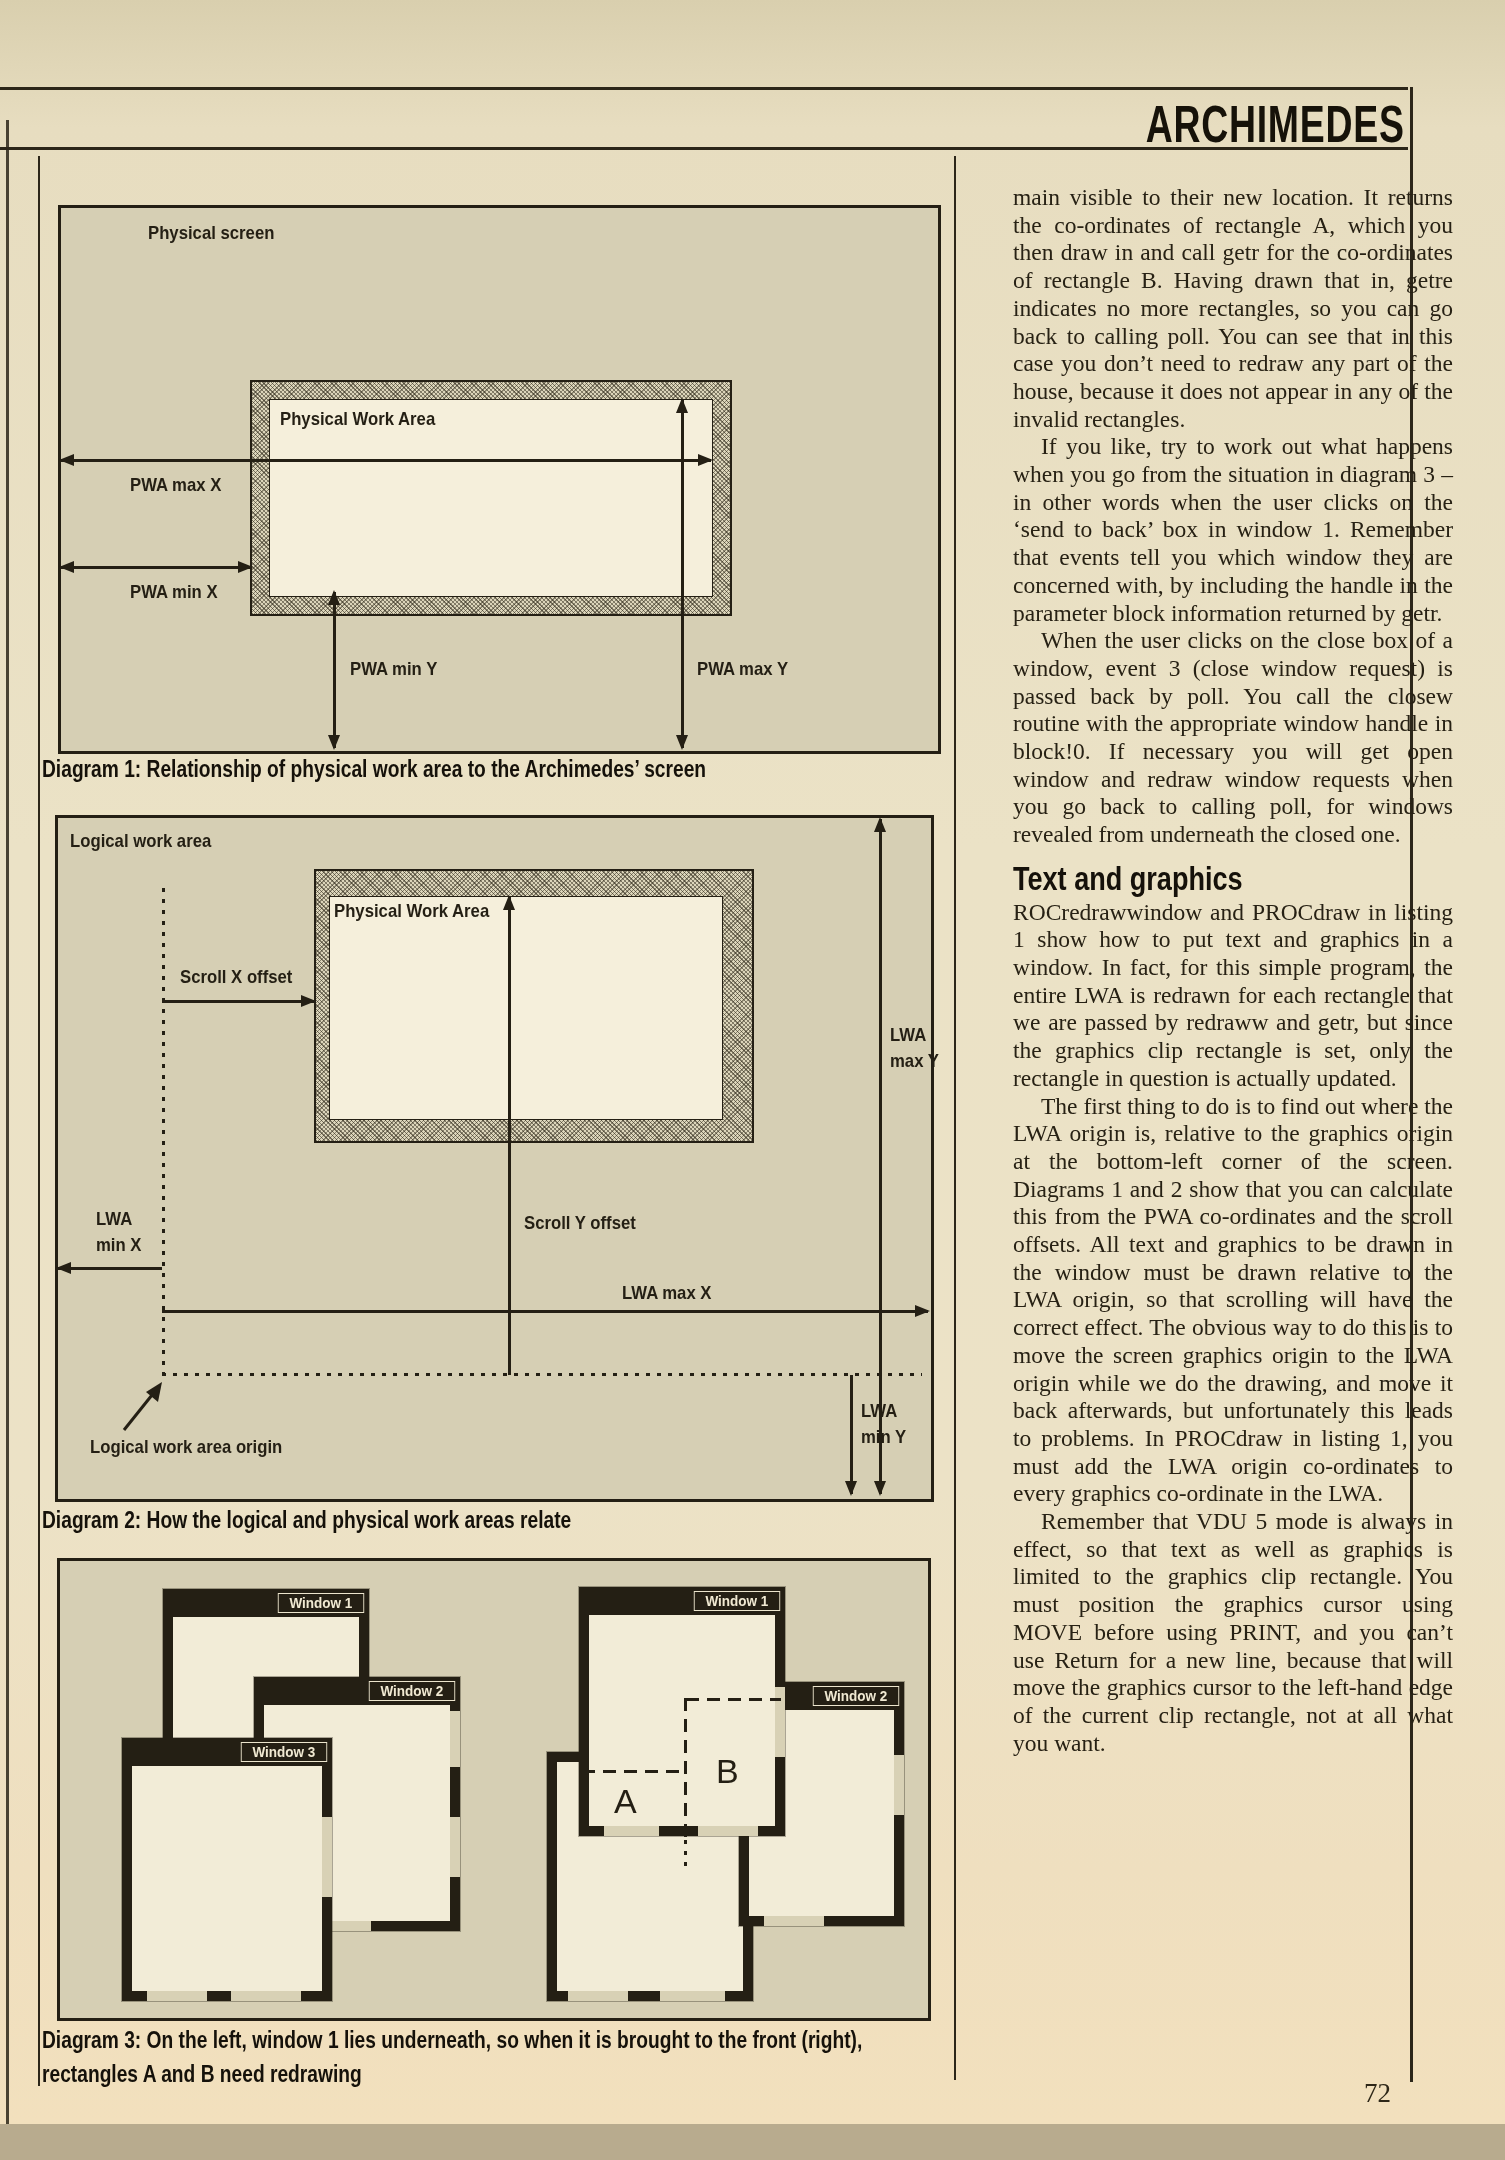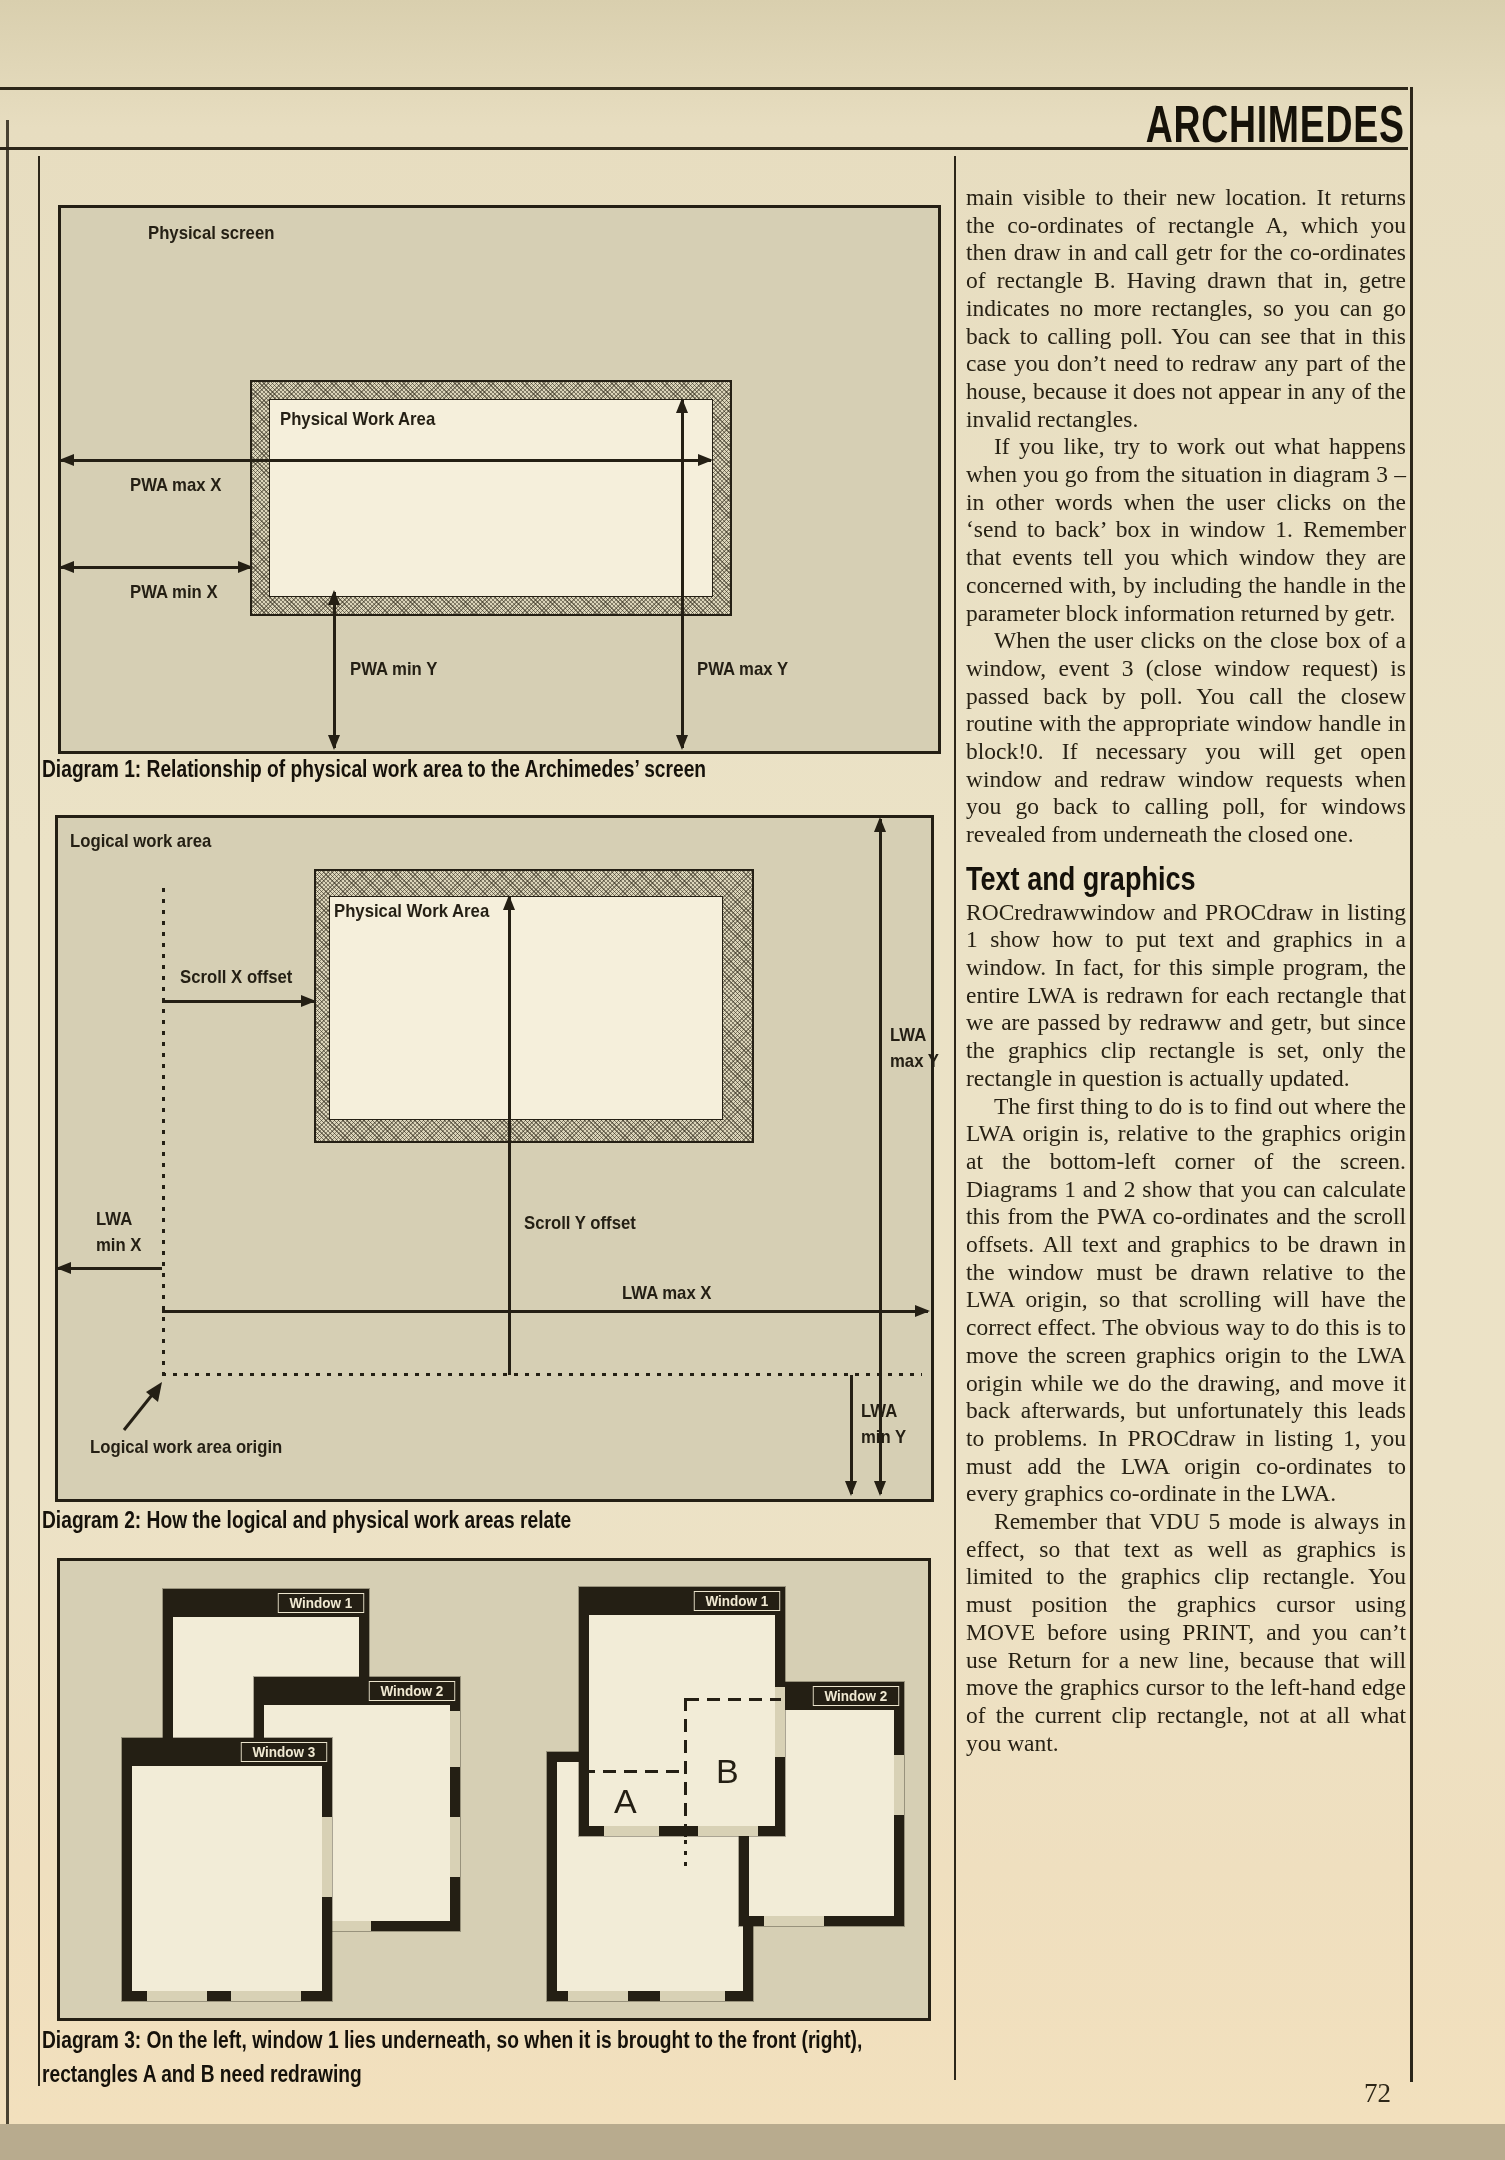--- a/index.html
+++ b/index.html
@@ -43,21 +43,21 @@
   .win-bar{position:absolute;top:0;left:6px;right:0;height:28px;display:flex;align-items:center;justify-content:flex-end;}
   .win-bar span{color:#f0e9d2;font-size:15px;font-weight:700;border:1.5px solid #ece5cd;
     padding:0 12px;line-height:18px;white-space:nowrap;transform:scaleX(.9);}
   .win-body{position:absolute;left:10px;right:10px;bottom:10px;top:28px;background:#f2ecd7;}
   .win.nobar .win-body{top:10px;}
   .patch{position:absolute;background:#d8d1b5;}
   .patch.pv{width:10px;right:0;}
   .patch.ph{height:10px;bottom:0;}
   .region-letter{position:absolute;font-size:34px;color:#241f14;font-family:"Liberation Sans",sans-serif;}
   
-  .article{position:absolute;left:966px;top:184px;width:440px;text-align:justify;
+  .article{position:absolute;left:1013px;top:184px;width:440px;text-align:justify;
     font-family:"Liberation Serif",serif;font-size:23.5px;line-height:27.7px;color:#272114;}
   .article p{margin:0;}
   .article p.indent{text-indent:28px;}
   .article h2{margin:16px 0 6px 0;font-family:"Liberation Sans",sans-serif;font-weight:700;
     font-size:33px;color:#15110a;transform:scaleX(0.82);transform-origin:0 50%;white-space:nowrap;}
   
   .footer-journal{position:absolute;font-family:Liberation Serif, serif;font-size:25px;
     letter-spacing:2.5px;color:#40372a;margin-top:33px;}
   .footer-page{position:absolute;font-family:"Liberation Serif",serif;font-size:27px;color:#2e2718;}
 </style>

